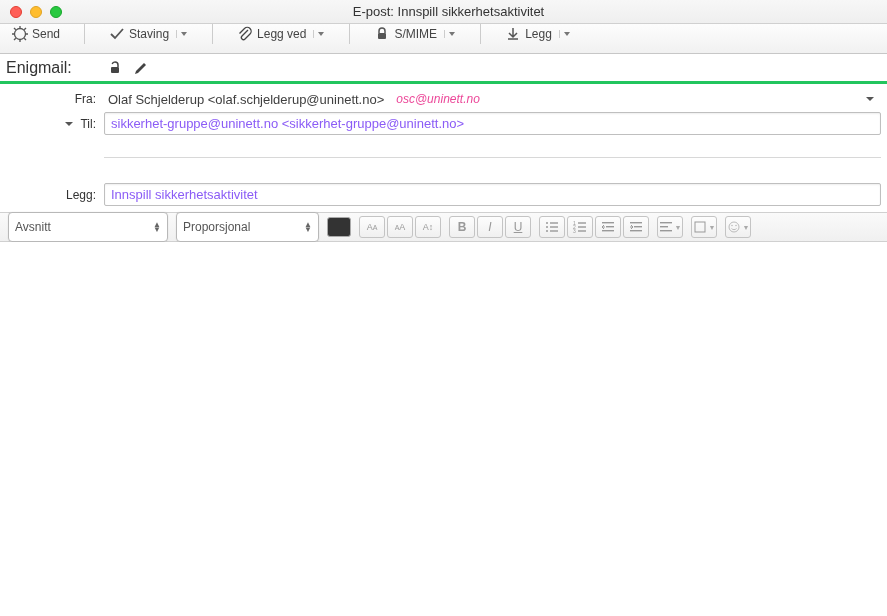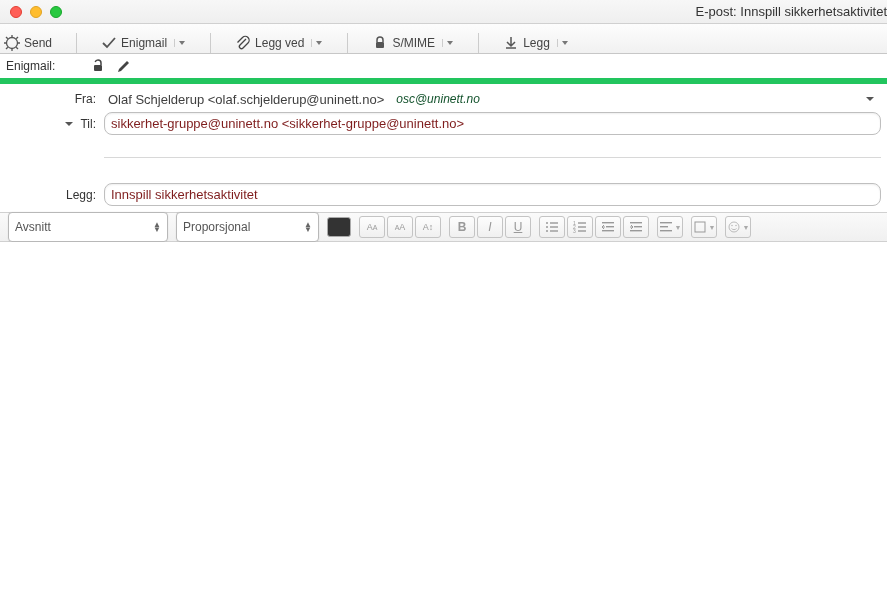--- a/index.html
+++ b/index.html
@@ -4,45 +4,45 @@
 <style>
   * { box-sizing: border-box; margin: 0; padding: 0; }
   body { font-family: -apple-system, "Helvetica Neue", Arial, sans-serif; font-size: 12px; color: #333; background: #fff; width: 887px; height: 616px; overflow: hidden; }
   .window { display: flex; flex-direction: column; height: 100%; }
   .titlebar { height: 24px; background: linear-gradient(#f7f7f7,#efefef); border-bottom: 1px solid #d0d0d0; position: relative; display: flex; align-items: center; }
   .traffic { display: flex; gap: 8px; padding-left: 10px; }
   .dot { width: 12px; height: 12px; border-radius: 50%; }
   .dot.red { background: #ff5f57; border:1px solid #e33e32;}
   .dot.yellow { background: #ffbd2e; border:1px solid #e0a323;}
   .dot.green { background: #28c940; border:1px solid #17a62b;}
-  .title { position:absolute; left:10px; right:0; text-align:right; font-size:13px; color:#333; pointer-events:none;}
-  
-  .main-toolbar { height: 30px; background: linear-gradient(#fdfdfd,#f1f1f1); border-bottom:1px solid #c7c7c7; display:flex; align-items:flex-end; padding: 0 0; gap: 16px;}
+  .title { position:absolute; left:10px; right:0; text-align:center; font-size:13px; color:#333; pointer-events:none;}
+  
+  .main-toolbar { height: 30px; background: linear-gradient(#fdfdfd,#f1f1f1); border-bottom:1px solid #c7c7c7; display:flex; align-items:flex-start; padding: 0 8px; gap: 16px;}
   .tb-btn { display:flex; align-items:center; gap:4px; padding: 2px 4px; color:#444; cursor:default;}
   .tb-label { font-size:12px; color:#444;}
   .tb-icon { width:16px; height:16px; display:flex; align-items:center; justify-content:center; color:#555;}
   .tb-drop { width:12px; display:flex; align-items:center; justify-content:center; color:#777; border-left:1px solid #ccc; margin-left:3px; padding-left:3px;}
   .sep { width:1px; height:20px; background:#ccc; margin: 0 4px;}
   
-  .enigmail-bar { height: 30px; background:#fff; border-bottom:6px solid #22c55e; display:flex; align-items:center; padding: 0 6px; gap:8px; font-size:12px;}
+  .enigmail-bar { height: 30px; background:#fff; border-bottom:3px solid #22c55e; display:flex; align-items:center; padding: 0 6px; gap:8px; font-size:16px;}
   .enig-label { color:#333; padding-right:4px;}
   .enig-icon { width:18px; height:18px; display:flex; align-items:center; justify-content:center; color:#444;}
   .enig-attach { display:flex; align-items:center; gap:4px; color:#b8b8b8; font-style:italic;}
   .enig-attach .clip { color:#c8c8c8;}
   .enig-warn { color:#d42020; font-weight:bold;}
   
   .headers { padding: 4px 6px 0 8px; background:#fff;}
   .hdr-row { display:flex; align-items:center; min-height:22px; margin-bottom:2px;}
   .hdr-lblcol { width:96px; text-align:right; padding-right:8px; font-size:12px; color:#333; display:flex; align-items:center; justify-content:flex-end; gap:4px;}
   .to-arrow { width:12px; color:#555;}
   .hdr-field { flex:1; display:flex; align-items:center; }
   .from-val { color:#404040; font-size:13px; padding: 2px 4px;}
-  .from-extra { color:#14532d; font-style:italic; margin-left:8px;}
+  .from-extra { color:#ec4899; font-style:italic; margin-left:8px;}
   .from-drop { margin-left:auto; color:#555; padding: 0 6px;}
-  .text-input { flex:1; border:1px solid #bfbfbf; border-radius:8px; padding:3px 6px; font-size:13px; color:#7f1d1d; background:#fff; box-shadow: inset 0 1px 2px rgba(0,0,0,0.07);}
+  .text-input { flex:1; border:1px solid #bfbfbf; border-radius:2px; padding:3px 6px; font-size:13px; color:#8b5cf6; background:#fff; box-shadow: inset 0 1px 2px rgba(0,0,0,0.07);}
   .placeholder-input { flex:1; border-bottom:1px solid #d8d8d8; padding:3px 4px; min-height:20px;}
   .subject-row { margin-top:24px; margin-bottom:6px;}
   
   .format-bar { height: 30px; border-top:1px solid #d0d0d0; border-bottom:1px solid #d0d0d0; background:linear-gradient(#fafafa,#f0f0f0); display:flex; align-items:center; padding: 0 8px; gap:8px;}
   .select-box { display:flex; align-items:center; justify-content:space-between; background:#fff; border:1px solid #b8b8b8; border-radius:4px; padding:14px 6px; height:22px; font-size:12px; color:#555; box-shadow:0 0 0 1px rgba(0,0,0,0.02);}
   .select-box.para { width:160px;}
   .select-box.font { width:143px;}
   .select-arrows { display:flex; flex-direction:column; line-height:5px; font-size:8px; color:#666;}
   .color-swatch { width:24px; height:20px; background:#333; border:1px solid #aaa; border-radius:3px;}
   .fmt-group { display:flex; gap:2px;}
@@ -80,21 +80,21 @@
       </span>
       <span class="tb-label">Send</span>
     </div>
     <div class="sep"></div>
     <div class="tb-btn">
       <span class="tb-icon">
         <svg width="16" height="16" viewBox="0 0 16 16">
             <path d="M2 8 L6 12 L14 3" stroke="#555" stroke-width="1.8" fill="none"></path>
           </svg>
       </span>
-      <span class="tb-label">Enigmail</span>
+      <span class="tb-label">Staving</span>
       <span class="tb-drop">
         <svg width="8" height="8" viewBox="0 0 8 8">
             <path d="M1 2 L4 6 L7 2" fill="#777"></path>
           </svg>
       </span>
     </div>
     <div class="sep"></div>
     <div class="tb-btn">
       <span class="tb-icon">
         <svg width="16" height="16" viewBox="0 0 16 16">

